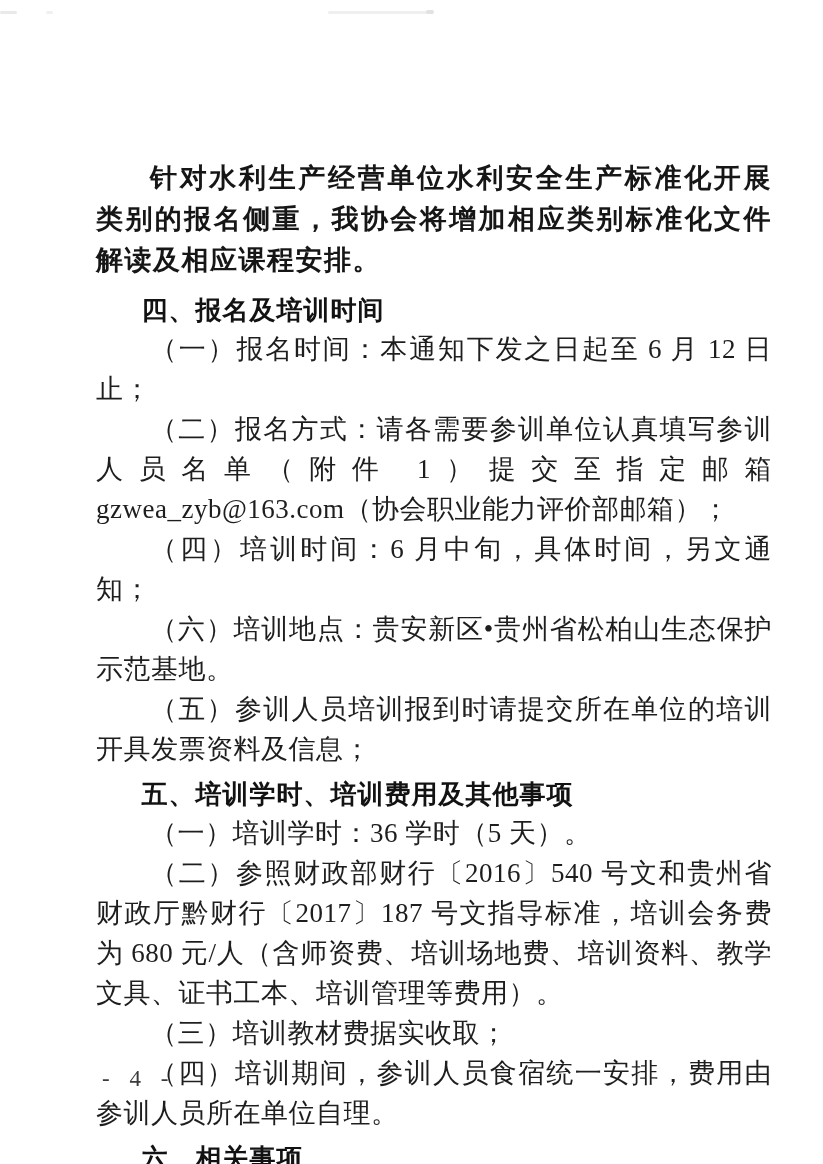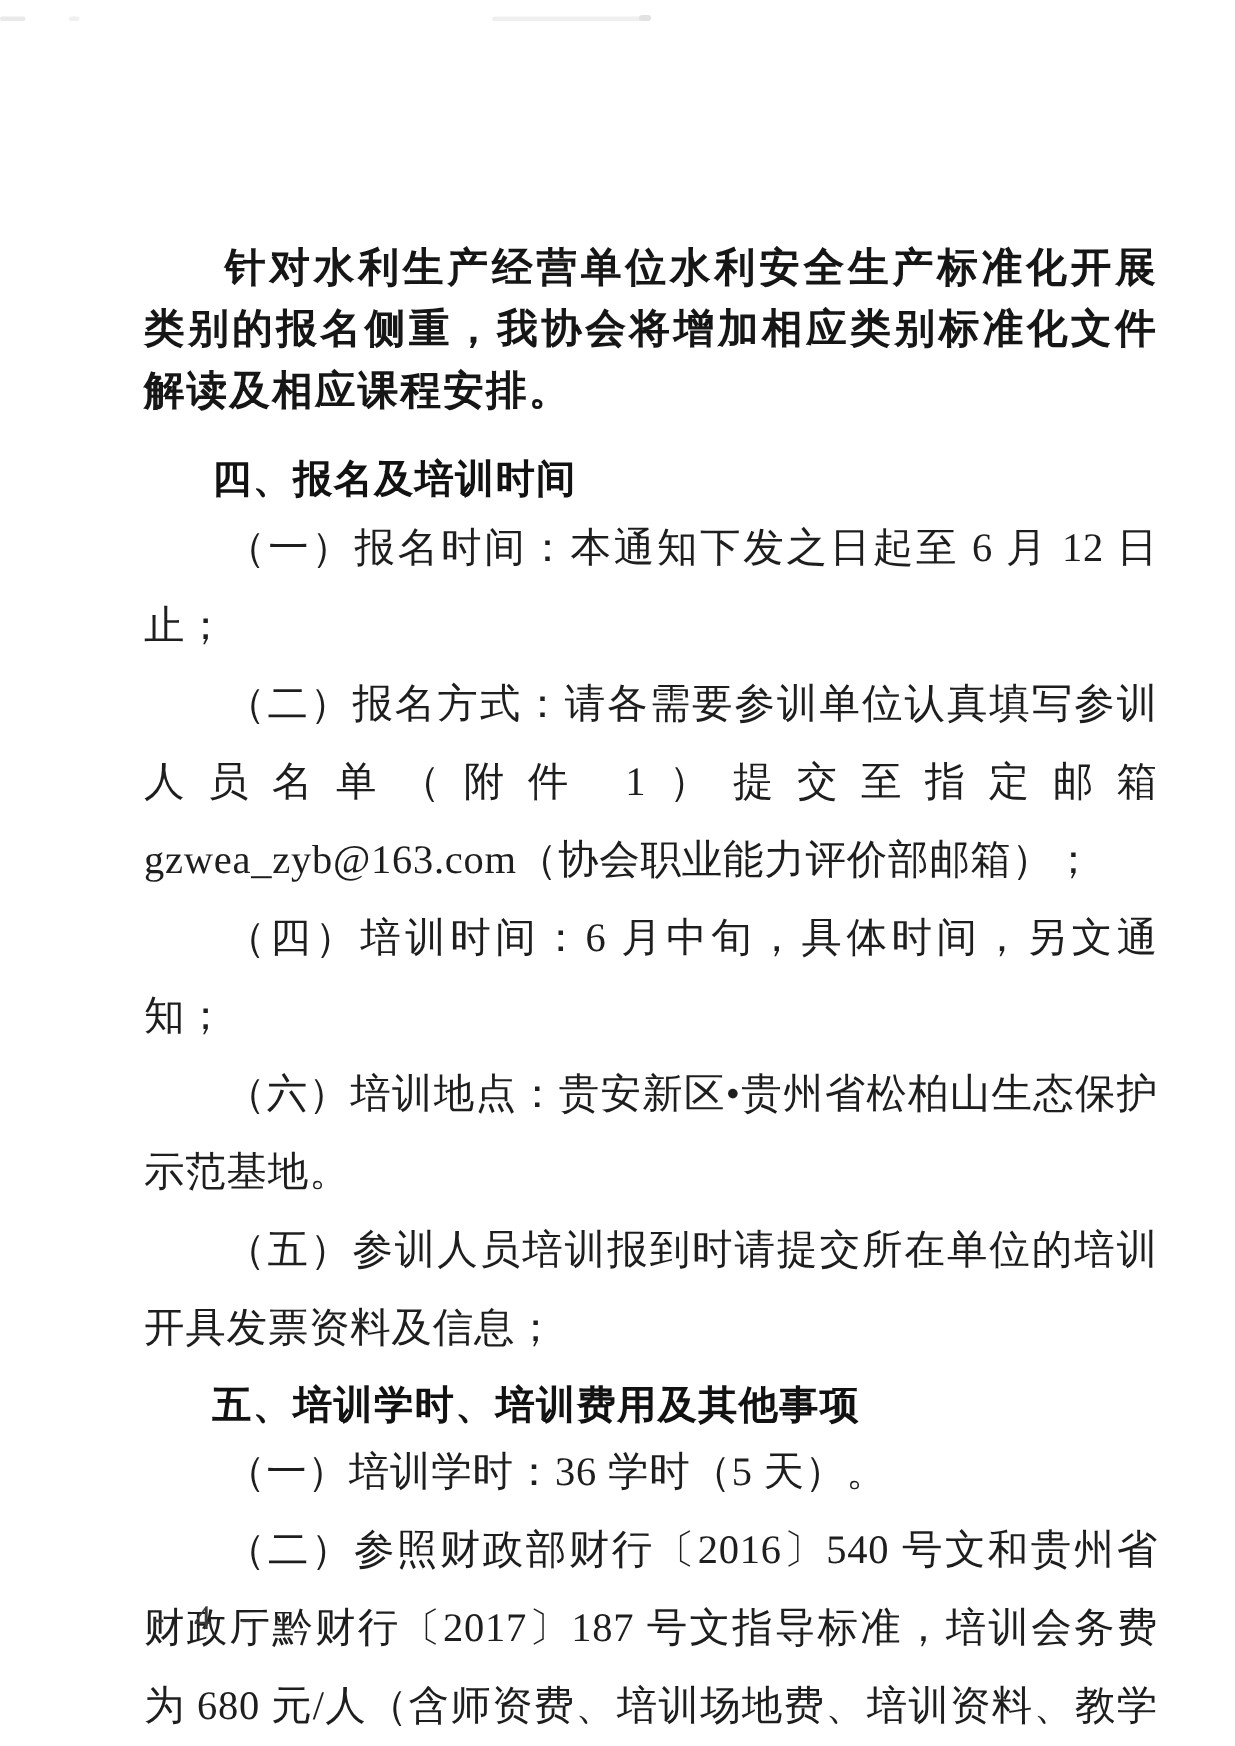--- a/index.html
+++ b/index.html
@@ -16,21 +16,21 @@
     overflow: hidden;
   }
   .content {
     position: absolute;
     left: 96px; top: 158px;
     width: 676px;
     color: #1e1e1e;
   }
   .para {
     font-size: 27px;
-    line-height: 52px;
+    line-height: 40px;
     margin: 0;
     text-align: justify;
     text-indent: 2em;
     letter-spacing: 0.5px;
   }
   .para.lead {
     font-weight: bold;
     line-height: 41px;
     letter-spacing: 1.5px;
     color: #161616;
@@ -38,21 +38,21 @@
   .heading {
     font-family: "Liberation Sans", sans-serif;
     font-weight: bold;
     font-size: 26px;
     line-height: 38px;
     margin: 6px 0 0 0;
     text-indent: 1.75em;
     color: #121212;
     letter-spacing: 1px;
   }
-  .heading.first { margin-top: 20px; font-family: Liberation Serif, serif; }
+  .heading.first { margin-top: 10px; }
   .footer-page-num {
     position: absolute;
     left: 102px; top: 1066px;
     font-size: 23px;
     color: #3a3a3a;
     letter-spacing: 7px;
     white-space: pre;
   }
   .artifact {
     position: absolute;
@@ -78,19 +78,20 @@
     <p class="para lead">针对水利生产经营单位水利安全生产标准化开展类别的报名侧重，我协会将增加相应类别标准化文件解读及相应课程安排。</p>
     <p class="heading first">四、报名及培训时间</p>
     <p class="para">（一）报名时间：本通知下发之日起至 6 月 12 日止；</p>
     <p class="para">（二）报名方式：请各需要参训单位认真填写参训人员名单（附件 1）提交至指定邮箱 gzwea_zyb@163.com（协会职业能力评价部邮箱）；</p>
     <p class="para">（四）培训时间：6 月中旬，具体时间，另文通知；</p>
     <p class="para">（六）培训地点：贵安新区•贵州省松柏山生态保护示范基地。</p>
     <p class="para">（五）参训人员培训报到时请提交所在单位的培训开具发票资料及信息；</p>
     <p class="heading">五、培训学时、培训费用及其他事项</p>
     <p class="para">（一）培训学时：36 学时（5 天）。</p>
     <p class="para">（二）参照财政部财行〔2016〕540 号文和贵州省财政厅黔财行〔2017〕187 号文指导标准，培训会务费为 680 元/人（含师资费、培训场地费、培训资料、教学文具、证书工本、培训管理等费用）。</p>
+    <p class="para">（三）培训教材费据实收取；</p>
     <p class="para">（四）培训期间，参训人员食宿统一安排，费用由参训人员所在单位自理。</p>
     <p class="heading">六、相关事项</p>
   </div>
 
   <div class="footer-page-num">- 4 -</div>
 
 </div>
 
 </body></html>

